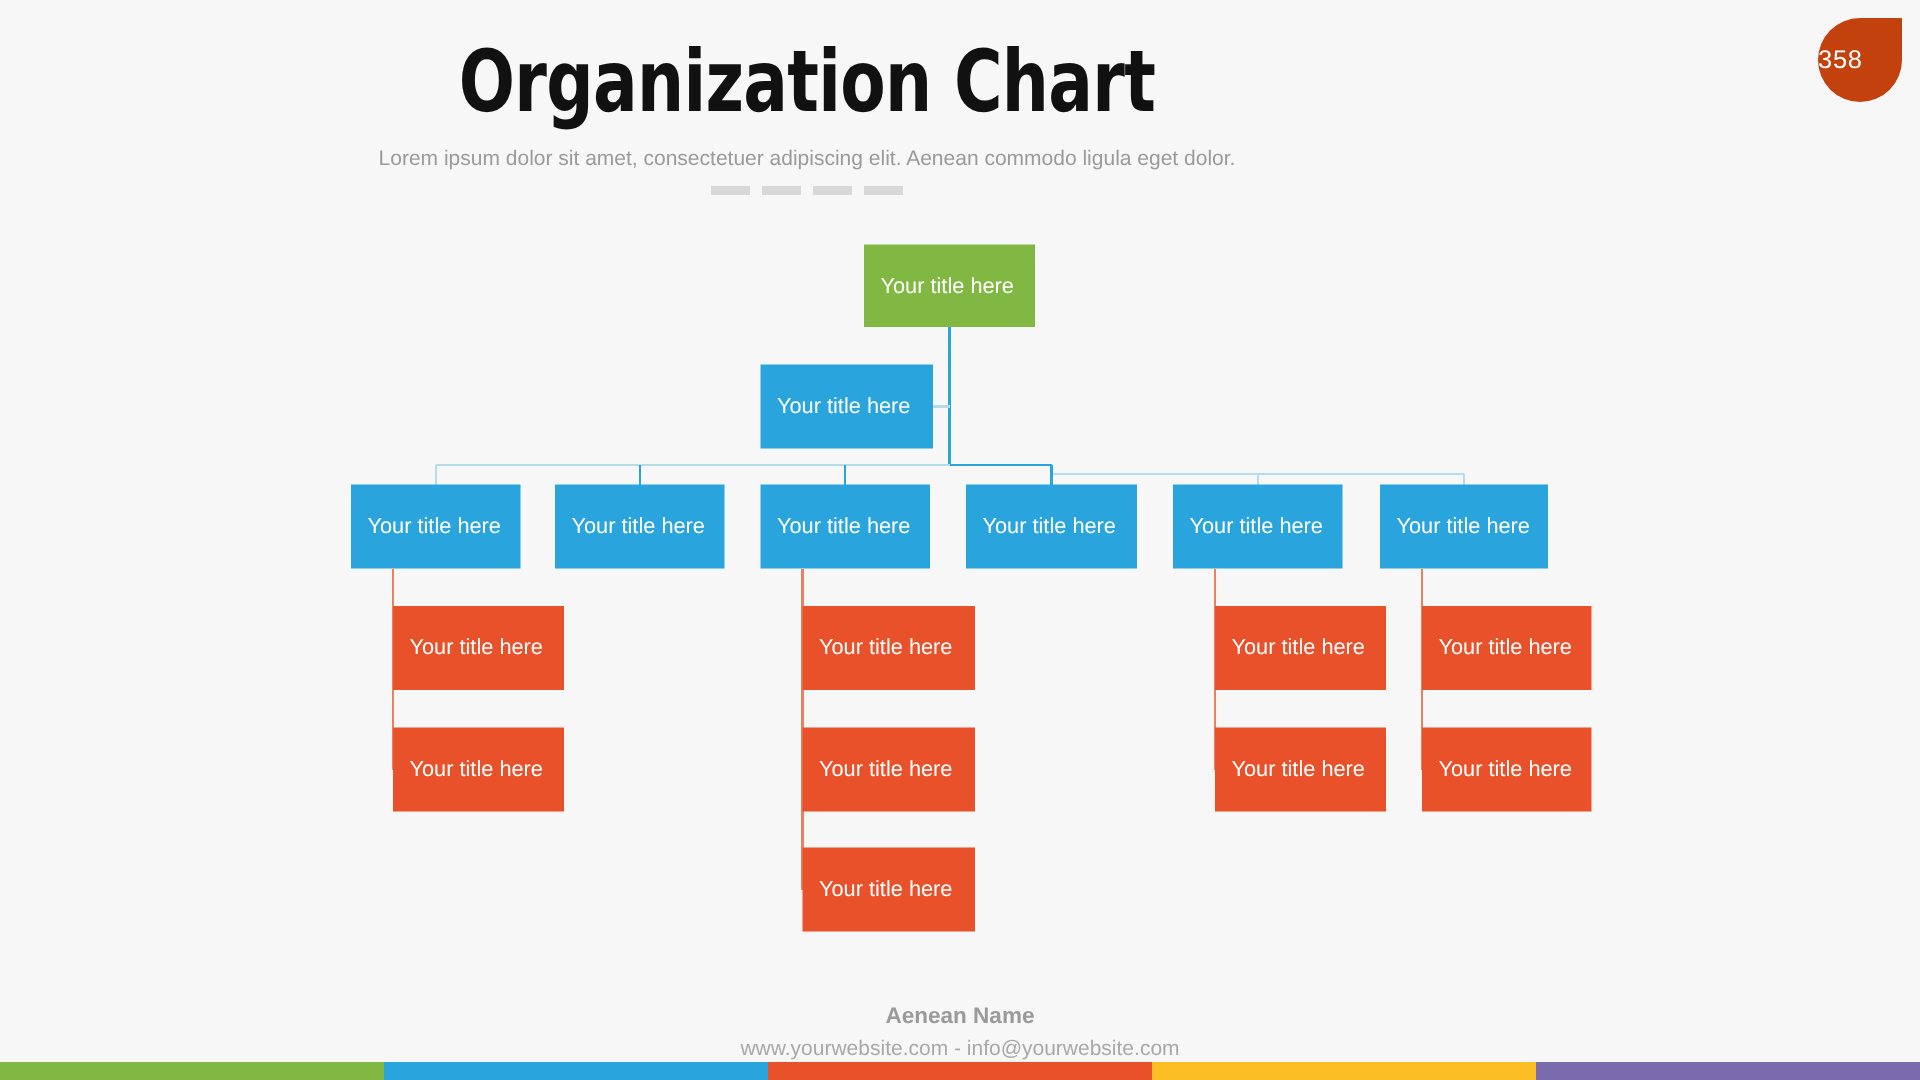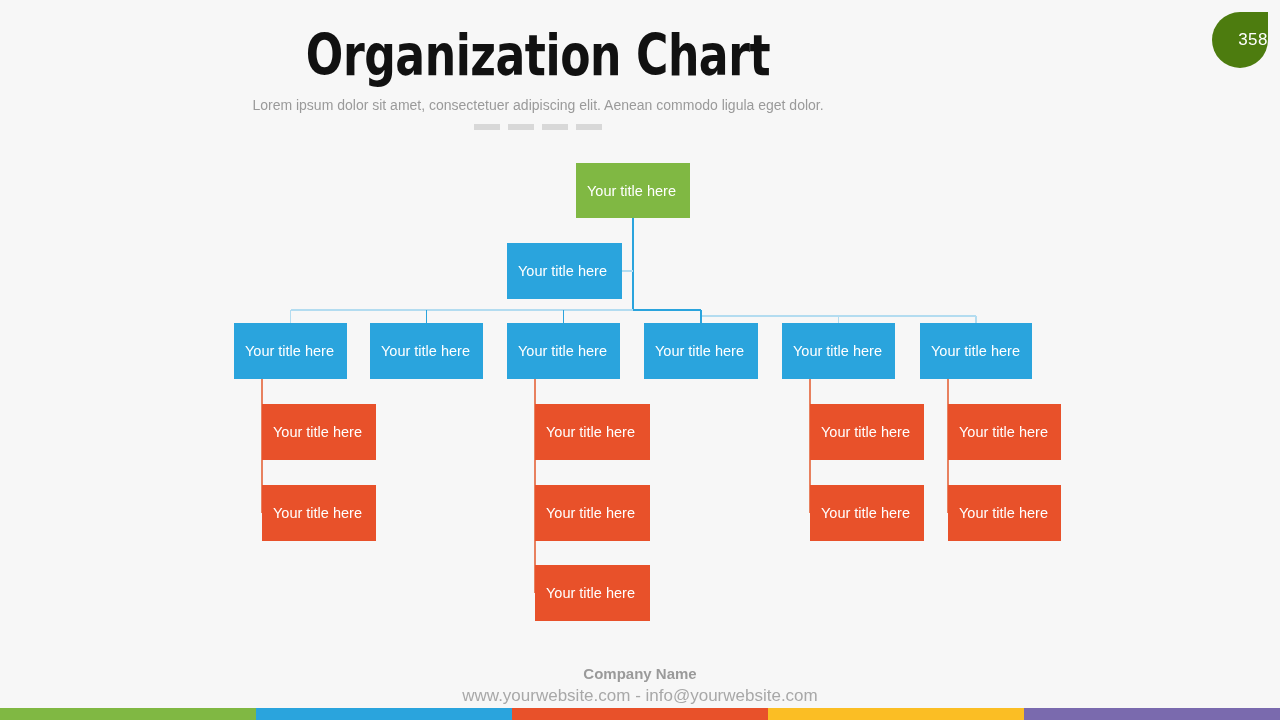--- a/index.html
+++ b/index.html
@@ -16,25 +16,25 @@
     position: relative;
   }
 
   
   .badge {
     position: absolute;
     top: 12px;
     right: 12px;
     width: 56px;
     height: 56px;
-    background: #4d7c0f;
+    background: #c2410c;
     border-radius: 50% 0 50% 50%;
     display: flex;
     align-items: center;
-    justify-content: flex-end;
+    justify-content: flex-start;
     color: #ffffff;
     font-size: 17px;
     letter-spacing: 0.5px;
   }
 
   
   .header {
     position: absolute;
     top: 0;
     left: 0;
@@ -110,21 +110,21 @@
   }
   .company {
     margin: 0;
     font-size: 15px;
     font-weight: bold;
     color: #9a9a9a;
   }
   .contact {
     margin: 0;
     padding-top: 4px;
-    font-size: 17px;
+    font-size: 14px;
     color: #a8a8a8;
   }
 
   .colorbar {
     position: absolute;
     left: 0;
     bottom: 0;
     width: 1280px;
     height: 12px;
     display: flex;
@@ -228,21 +228,21 @@
       <div class="node orange" style="left: 943px; top: 404px; width: 113px; height: 56px; background: rgb(232, 81, 42);">
         <span>Your title here</span>
       </div>
       <div class="node orange" style="left: 943px; top: 485px; width: 113px; height: 56px; background: rgb(232, 81, 42);">
         <span>Your title here</span>
       </div>
     </div>
 </div>
 
 <div class="footer">
-  <p class="company">Company Name</p>
+  <p class="company">Aenean Name</p>
   <p class="contact">www.yourwebsite.com - info@yourwebsite.com</p>
 </div>
 <div class="colorbar">
     <span style="background: rgb(128, 184, 67);"></span>
     <span style="background: rgb(42, 164, 221);"></span>
     <span style="background: rgb(232, 81, 42);"></span>
     <span style="background: rgb(251, 190, 36);"></span>
     <span style="background: rgb(122, 106, 174);"></span>
   </div>
 

